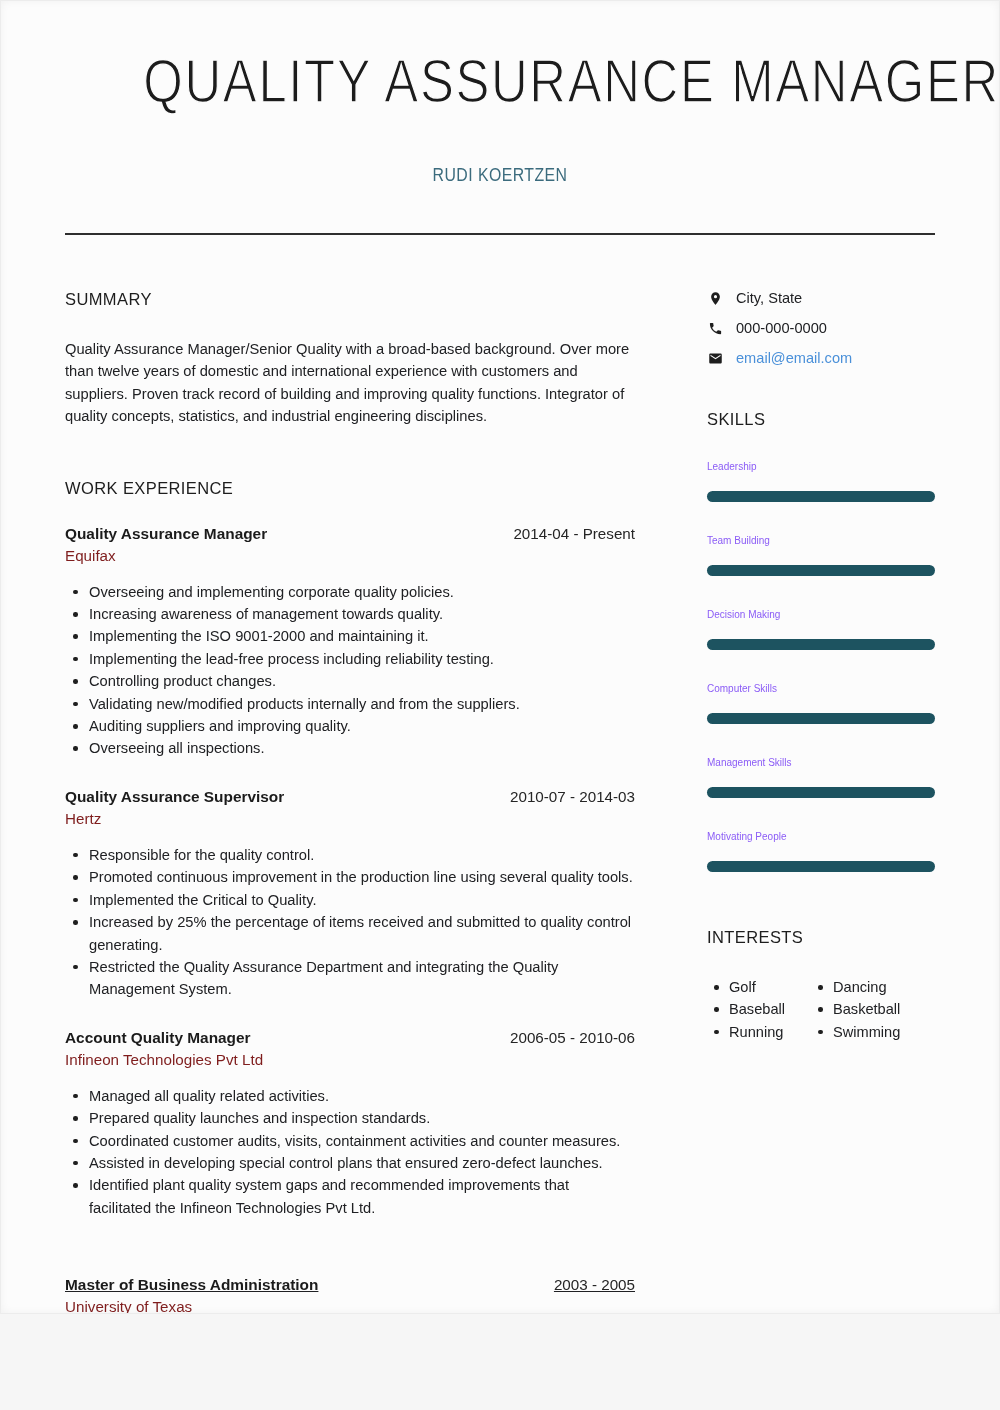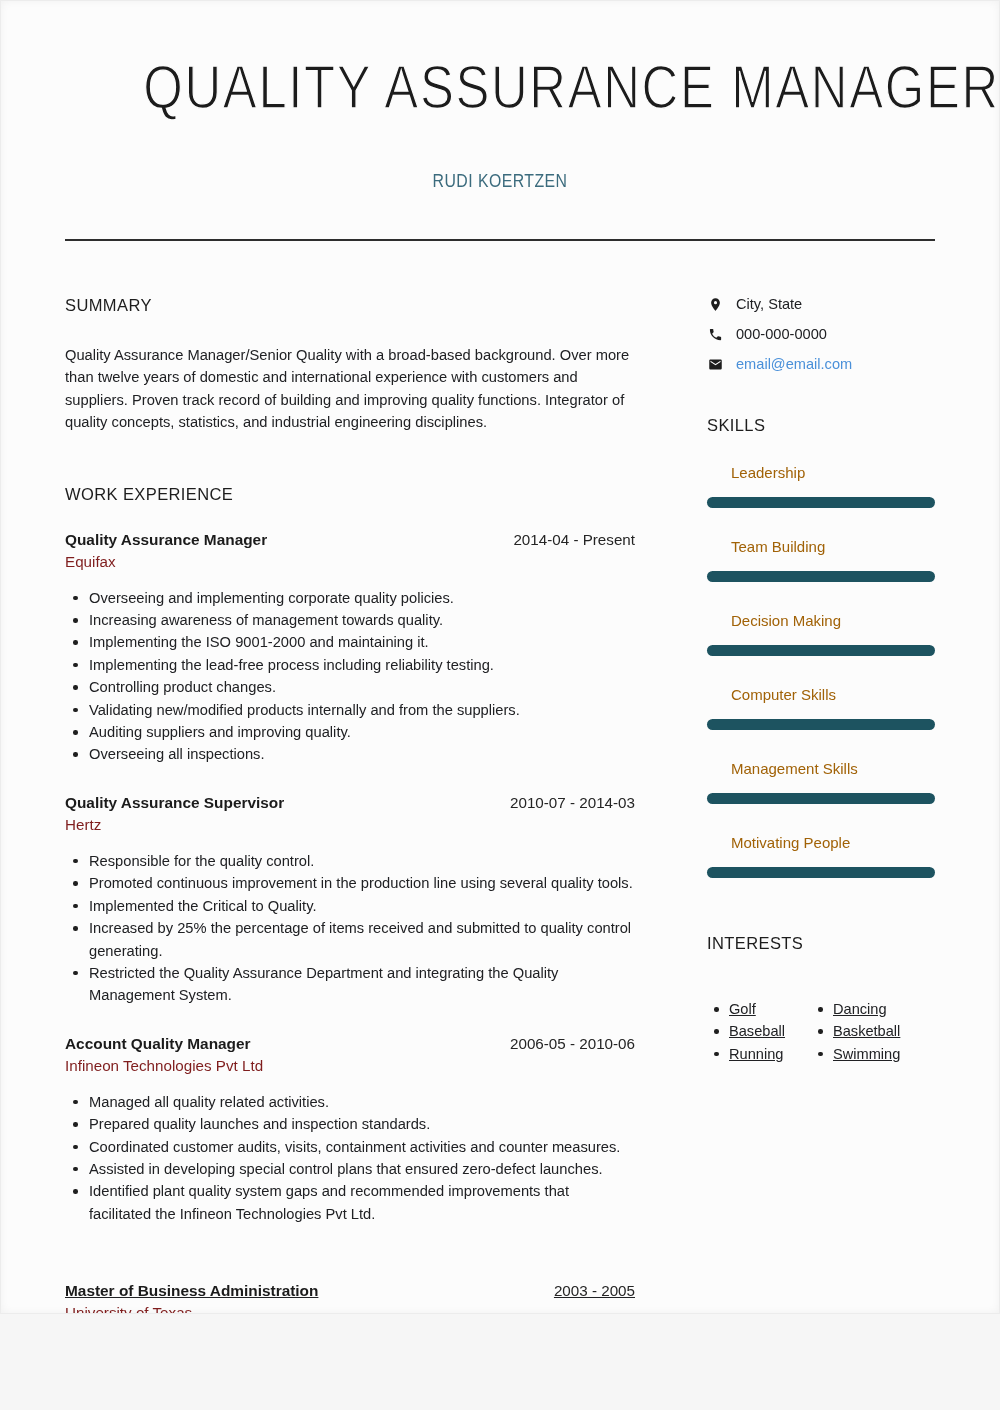--- a/index.html
+++ b/index.html
@@ -6,21 +6,21 @@
   html,body { background:#f6f6f6; }
   body { font-family:"Liberation Sans", sans-serif; color:#202124; }
 
   .page {
     position:relative;
     width:1000px; height:1314px;
     margin:0 auto;
     background:#fcfcfc;
     border:1px solid #ececec;
     box-shadow: inset 0 0 8px rgba(0,0,0,0.05);
-    padding:6px 64px;
+    padding:0 64px;
     overflow:hidden;
   }
 
   
   .header { text-align:center; }
   .big-title {
     margin-top:50px;
     font-size:62px; line-height:60px;
     font-weight:100;
     letter-spacing:2px;
@@ -93,29 +93,29 @@
 
   
   .contact-row { display:flex; align-items:flex-end; margin-bottom:14px; height:16px; }
   .contact-row .cicon { width:16px; height:16px; flex:none; margin-right:13px; display:flex; align-items:center; justify-content:center; }
   .contact-row .cicon svg { width:15px; height:15px; fill:#1e1e1e; }
   .contact-text { font-size:14.6px; line-height:16px; color:#202124; }
   a.contact-link { color:#4a90d9; text-decoration:none; }
 
   .skills-section h2 { margin-top:44px; }
   .skill { margin-top:31px; }
-  .skill-label { font-size:15px; line-height:16px; color:#a16207;margin-left:24px; }
+  .skill-label { font-size:10px; line-height:16px; color:#8b5cf6; }
   .skill-bar-track { margin-top:16px; height:11px; }
   .skill-bar {
     height:11px; border-radius:5.5px;
     background:#1d5360;
   }
 
   .interests-section h2 { margin-top:56px; }
-  .interests-cols { display:flex; margin-top:46px;text-decoration:underline; }
+  .interests-cols { display:flex; margin-top:30px; }
   .interests-col1 { width:104px; flex:none; }
   .interests-col2 { flex:1; }
   ul.interest-list { list-style:none; }
   ul.interest-list li {
     position:relative; padding-left:22px;
     font-size:14.6px; line-height:22.4px; color:#202124;
   }
   ul.interest-list li::before {
     content:""; position:absolute; left:7px; top:9px;
     width:4.5px; height:4.5px; border-radius:50%; background:#1f1f1f;

